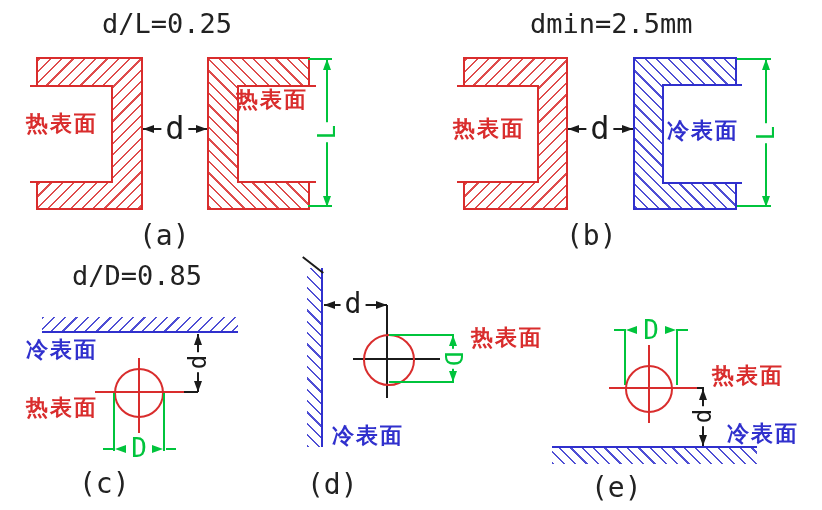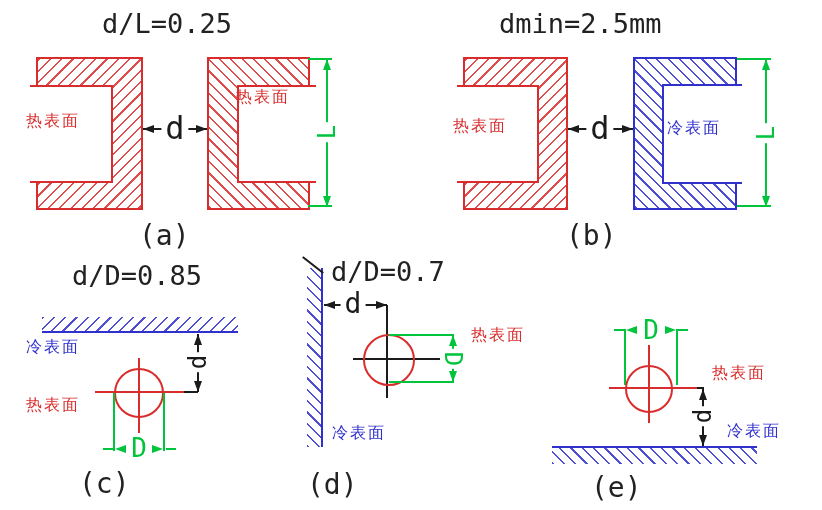--- a/index.html
+++ b/index.html
@@ -15,21 +15,21 @@
   .hatch-hot-b{background-image:repeating-linear-gradient(45deg,rgba(217,45,45,.85) 0 1.6px,transparent 1.6px 8px);}
   .hatch-cold-b{background-image:repeating-linear-gradient(45deg,rgba(48,48,205,.85) 0 1.6px,transparent 1.6px 8px);}
   .hatch-cold-f{background-image:repeating-linear-gradient(135deg,rgba(48,48,205,.85) 0 1.6px,transparent 1.6px 8px);}
   .hot{color:#d92d2d;}
   .cold{color:#3030cd;text-align:center;}
   .grn{color:#00c43c;}
   .blk-c{color:#1b1b1b;}
   .mono{font-family:"DejaVu Sans Mono","Liberation Mono",monospace;}
   .title{font-size:27px;color:#222;white-space:nowrap;line-height:1;}
   .caption{font-size:28px;color:#222;white-space:nowrap;line-height:1;}
-  .cjk{font-size:16px;font-weight:400;letter-spacing:2px;white-space:nowrap;line-height:1;}
+  .cjk{font-size:22px;font-weight:700;letter-spacing:2px;white-space:nowrap;line-height:1;}
   .dim{line-height:1;white-space:nowrap;}
   .dim-big{font-size:32px;background:#fff;padding:0 4px;}
   .dim-mid{font-size:28px;background:#fff;padding:0 4px;}
   .dim-sm{font-size:24px;}
   .dim-D{font-size:26px;}
   .ctr{transform:translate(-50%,-50%);}
   .ctr-ccw{transform:translate(-50%,-50%) rotate(-90deg);background:#fff;padding:0 3px;}
   .ctr-cw{transform:translate(-50%,-50%) rotate(90deg);background:#fff;padding:0 3px;}
   .arw{width:0;height:0;border-style:solid;}
   .a-left {border-width:4px 11px 4px 0;border-color:transparent currentColor transparent transparent;}
@@ -59,21 +59,21 @@
 
   <div class="abs hl line grn" style="left:308px;top:58px;width:24px;"></div>
   <div class="abs hl line grn" style="left:308px;top:205px;width:24px;"></div>
   <div class="abs vl line grn" style="left:326px;top:59px;height:148px;"></div>
   <div class="abs arw a-up grn" style="left:323px;top:59px;"></div>
   <div class="abs arw a-down grn" style="left:323px;top:196px;"></div>
   <div class="abs mono dim dim-sm grn ctr-ccw" style="left:327px;top:132px;">L</div>
 
   <div class="abs mono caption" style="left:139px;top:222px;">(a)</div>
 
-  <div class="abs mono title" style="left:499px;top:10px;">dmin=2.5mm</div>
+  <div class="abs mono title" style="left:530px;top:10px;">dmin=2.5mm</div>
 
   <div class="abs blk hot hatch-hot-f" style="left:463px;top:57px;width:105px;height:153px;"></div>
   <div class="abs notch hot" style="left:457px;top:85px;width:82px;height:98px;border-top:2px solid currentColor;border-right:2px solid currentColor;border-bottom:2px solid currentColor;"></div>
   <div class="abs cjk hot" style="left:453px;top:118px;">热表面</div>
 
   <div class="abs blk cold hatch-cold-b" style="left:633px;top:57px;width:104px;height:153px;"></div>
   <div class="abs notch cold" style="left:662px;top:84px;width:80px;height:100px;border-top:2px solid currentColor;border-left:2px solid currentColor;border-bottom:2px solid currentColor;"></div>
   <div class="abs cjk cold" style="left:667px;top:120px;">冷表面</div>
 
   <div class="abs hl line blk-c" style="left:568px;top:128px;width:65px;"></div>
@@ -109,21 +109,20 @@
   <div class="abs vl line grn" style="left:113px;top:393px;height:58px;"></div>
   <div class="abs vl line grn" style="left:163px;top:393px;height:58px;"></div>
   <div class="abs hl line grn" style="left:103px;top:448px;width:10px;"></div>
   <div class="abs hl line grn" style="left:166px;top:448px;width:10px;"></div>
   <div class="abs arw a-left grn" style="left:115px;top:445px;"></div>
   <div class="abs arw a-right grn" style="left:152px;top:445px;"></div>
   <div class="abs mono dim dim-D grn ctr" style="left:139px;top:448px;">D</div>
 
   <div class="abs mono caption" style="left:79px;top:470px;">(c)</div>
 
-  <div class="abs mono title" style="left:331px;top:258px;">d/D=0.7</div>
 
   <div class="abs cold hatch-cold-b" style="left:307px;top:268px;width:14px;height:179px;border-right:2px solid currentColor;"></div>
   <div class="abs hl line blk-c" style="left:300px;top:264px;width:26px;transform:rotate(38deg);"></div>
   <div class="abs cjk cold" style="left:332px;top:425px;">冷表面</div>
 
   <div class="abs hl line blk-c" style="left:324px;top:304px;width:63px;"></div>
   <div class="abs arw a-left blk-c" style="left:324px;top:301px;"></div>
   <div class="abs arw a-right blk-c" style="left:376px;top:301px;"></div>
   <div class="abs mono dim dim-mid blk-c ctr" style="left:353px;top:304px;">d</div>
 

